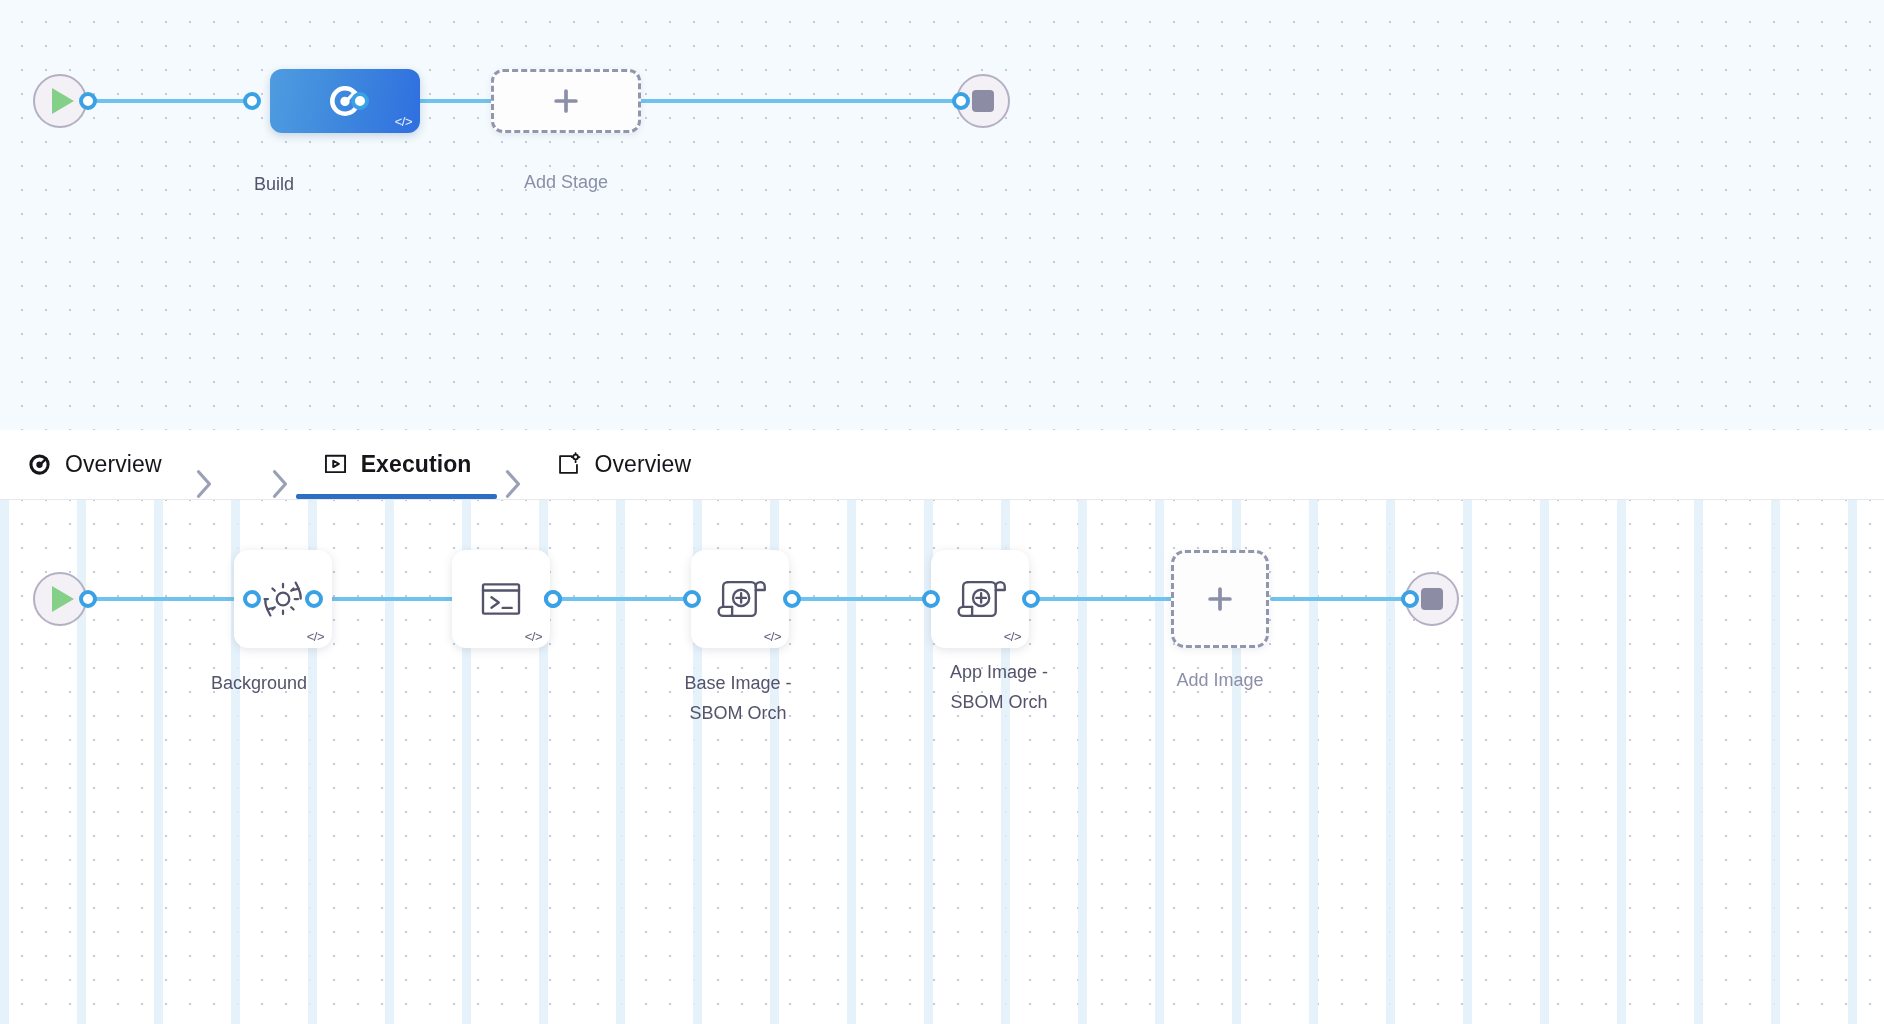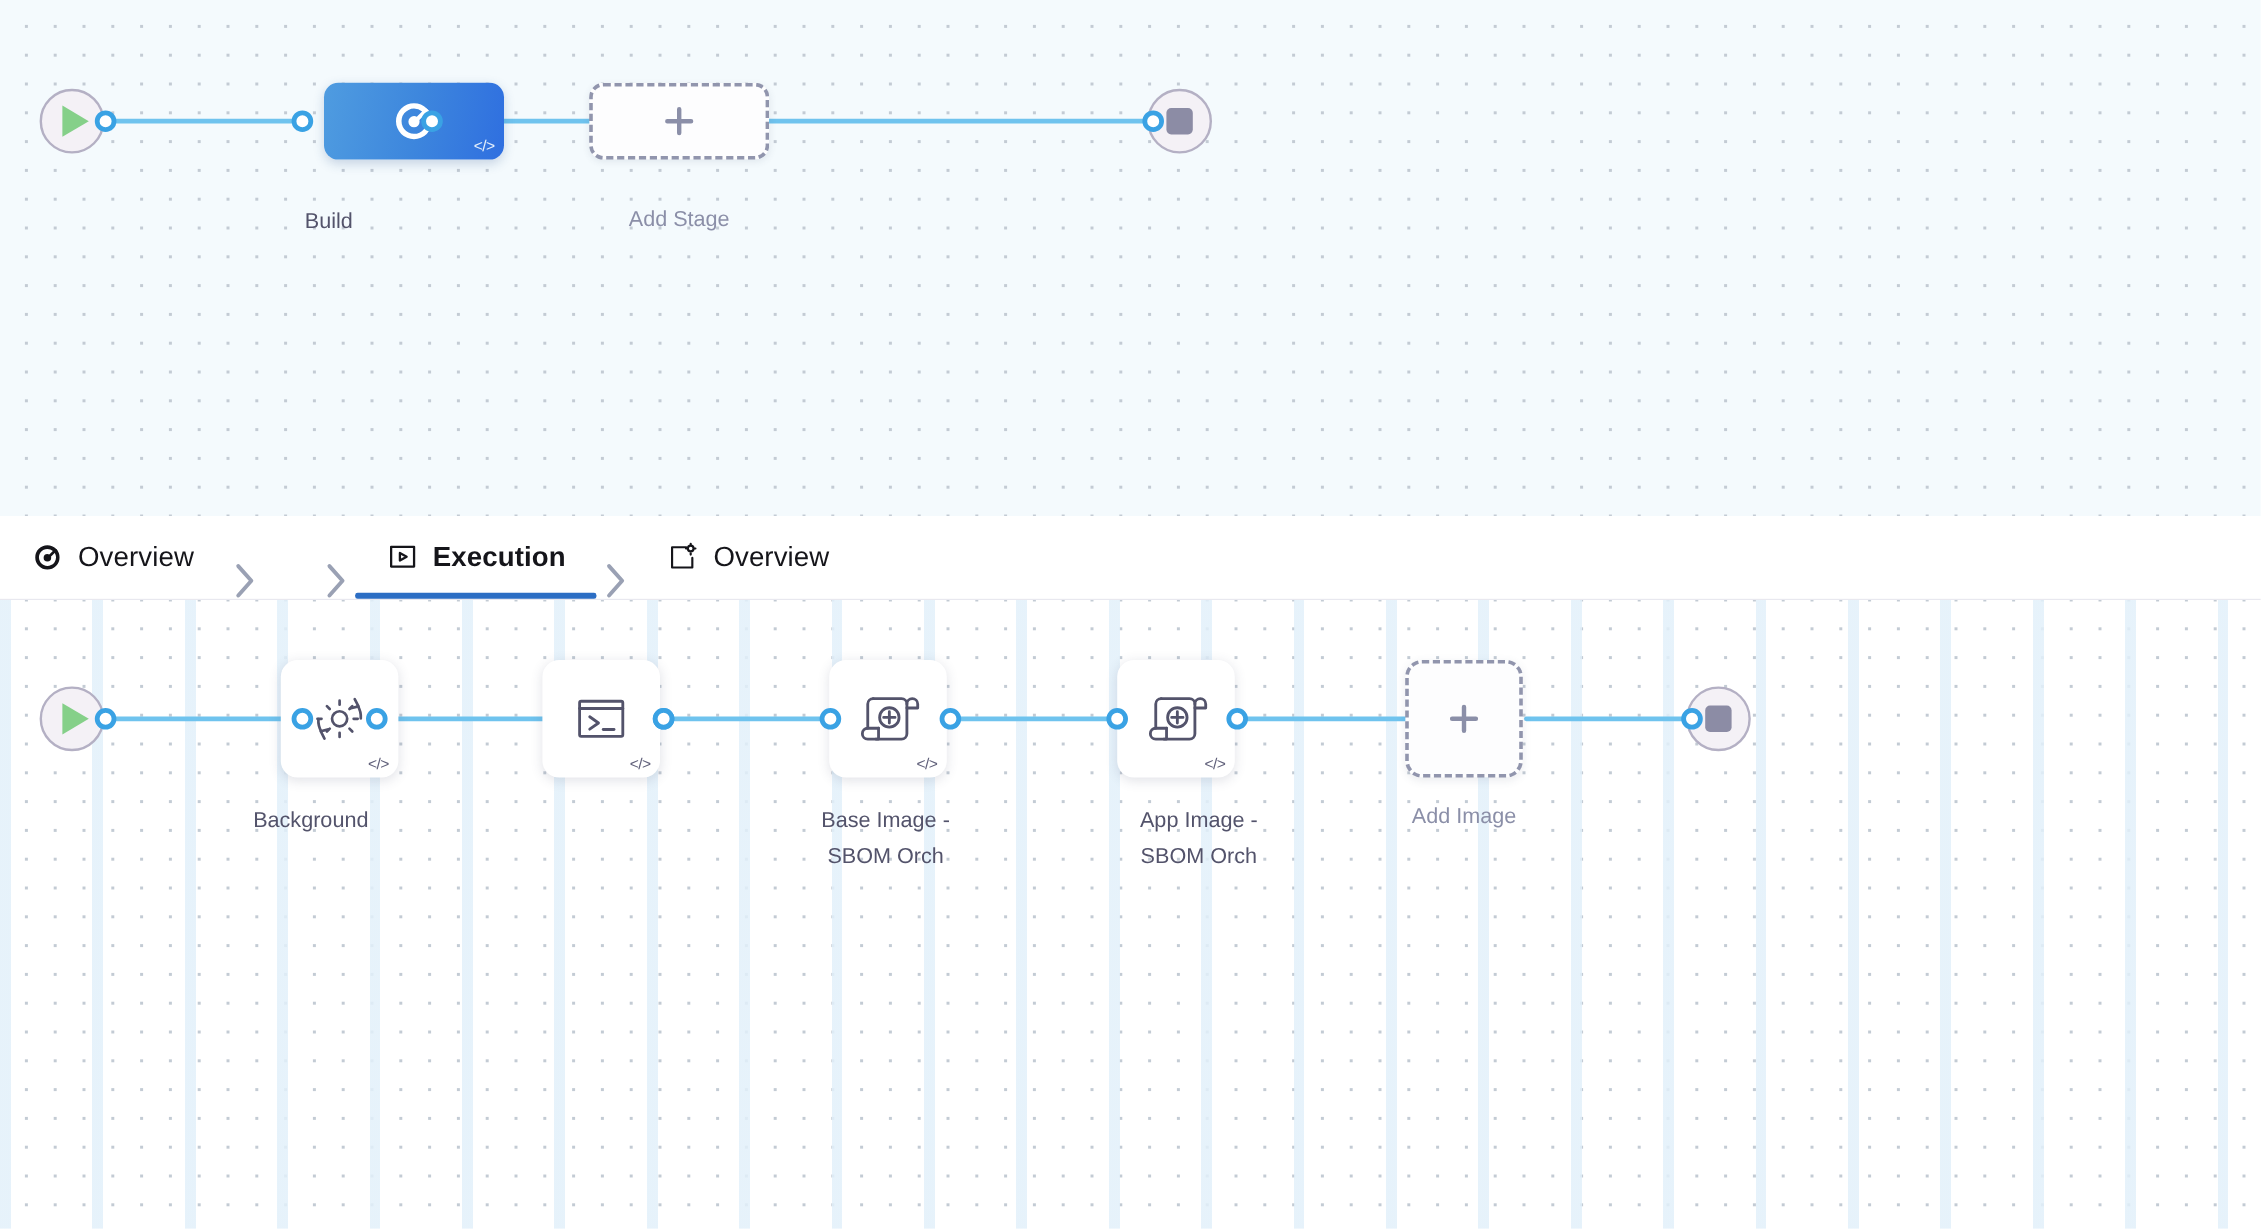--- a/index.html
+++ b/index.html
@@ -316,21 +316,21 @@
         <path d="M13 9h21a4 4 0 0 1 4 4v22a4 4 0 0 1-4 4H15"></path>
         <path d="M38 13a4 4 0 0 1 4-4 4 4 0 0 1 4 4v3h-8"></path>
         <path d="M13 9a4 4 0 0 0-4 4v18h8"></path>
         <path d="M9 31a4 4 0 0 0 0 8h8v-8"></path>
         <circle cx="25" cy="23" r="7.2"></circle>
         <path d="M25 18.8v8.4M20.8 23h8.4"></path>
       </svg>
       <span class="code-badge">&lt;/&gt;</span>
     </div>
     <div class="port" style="left:1031px; top:99px;"></div>
-    <div class="node-label" style="left:977px; top:169px; width:260px;padding-left:44px;">App Image -
+    <div class="node-label" style="left:977px; top:158px; width:260px;padding-left:44px;">App Image -
 SBOM Orch</div>
 
     <div class="add-step-node" style="left:1220px; top:99px;">
       <span class="plus-glyph">
         <svg viewBox="0 0 24 24" fill="none" stroke="currentColor" stroke-width="2.6" stroke-linecap="round">
           <path d="M12 5v14M5 12h14"></path>
         </svg>
       </span>
     </div>
     <div class="node-label muted" style="left:1220px; top:166px; width:240px;">Add Image</div>

